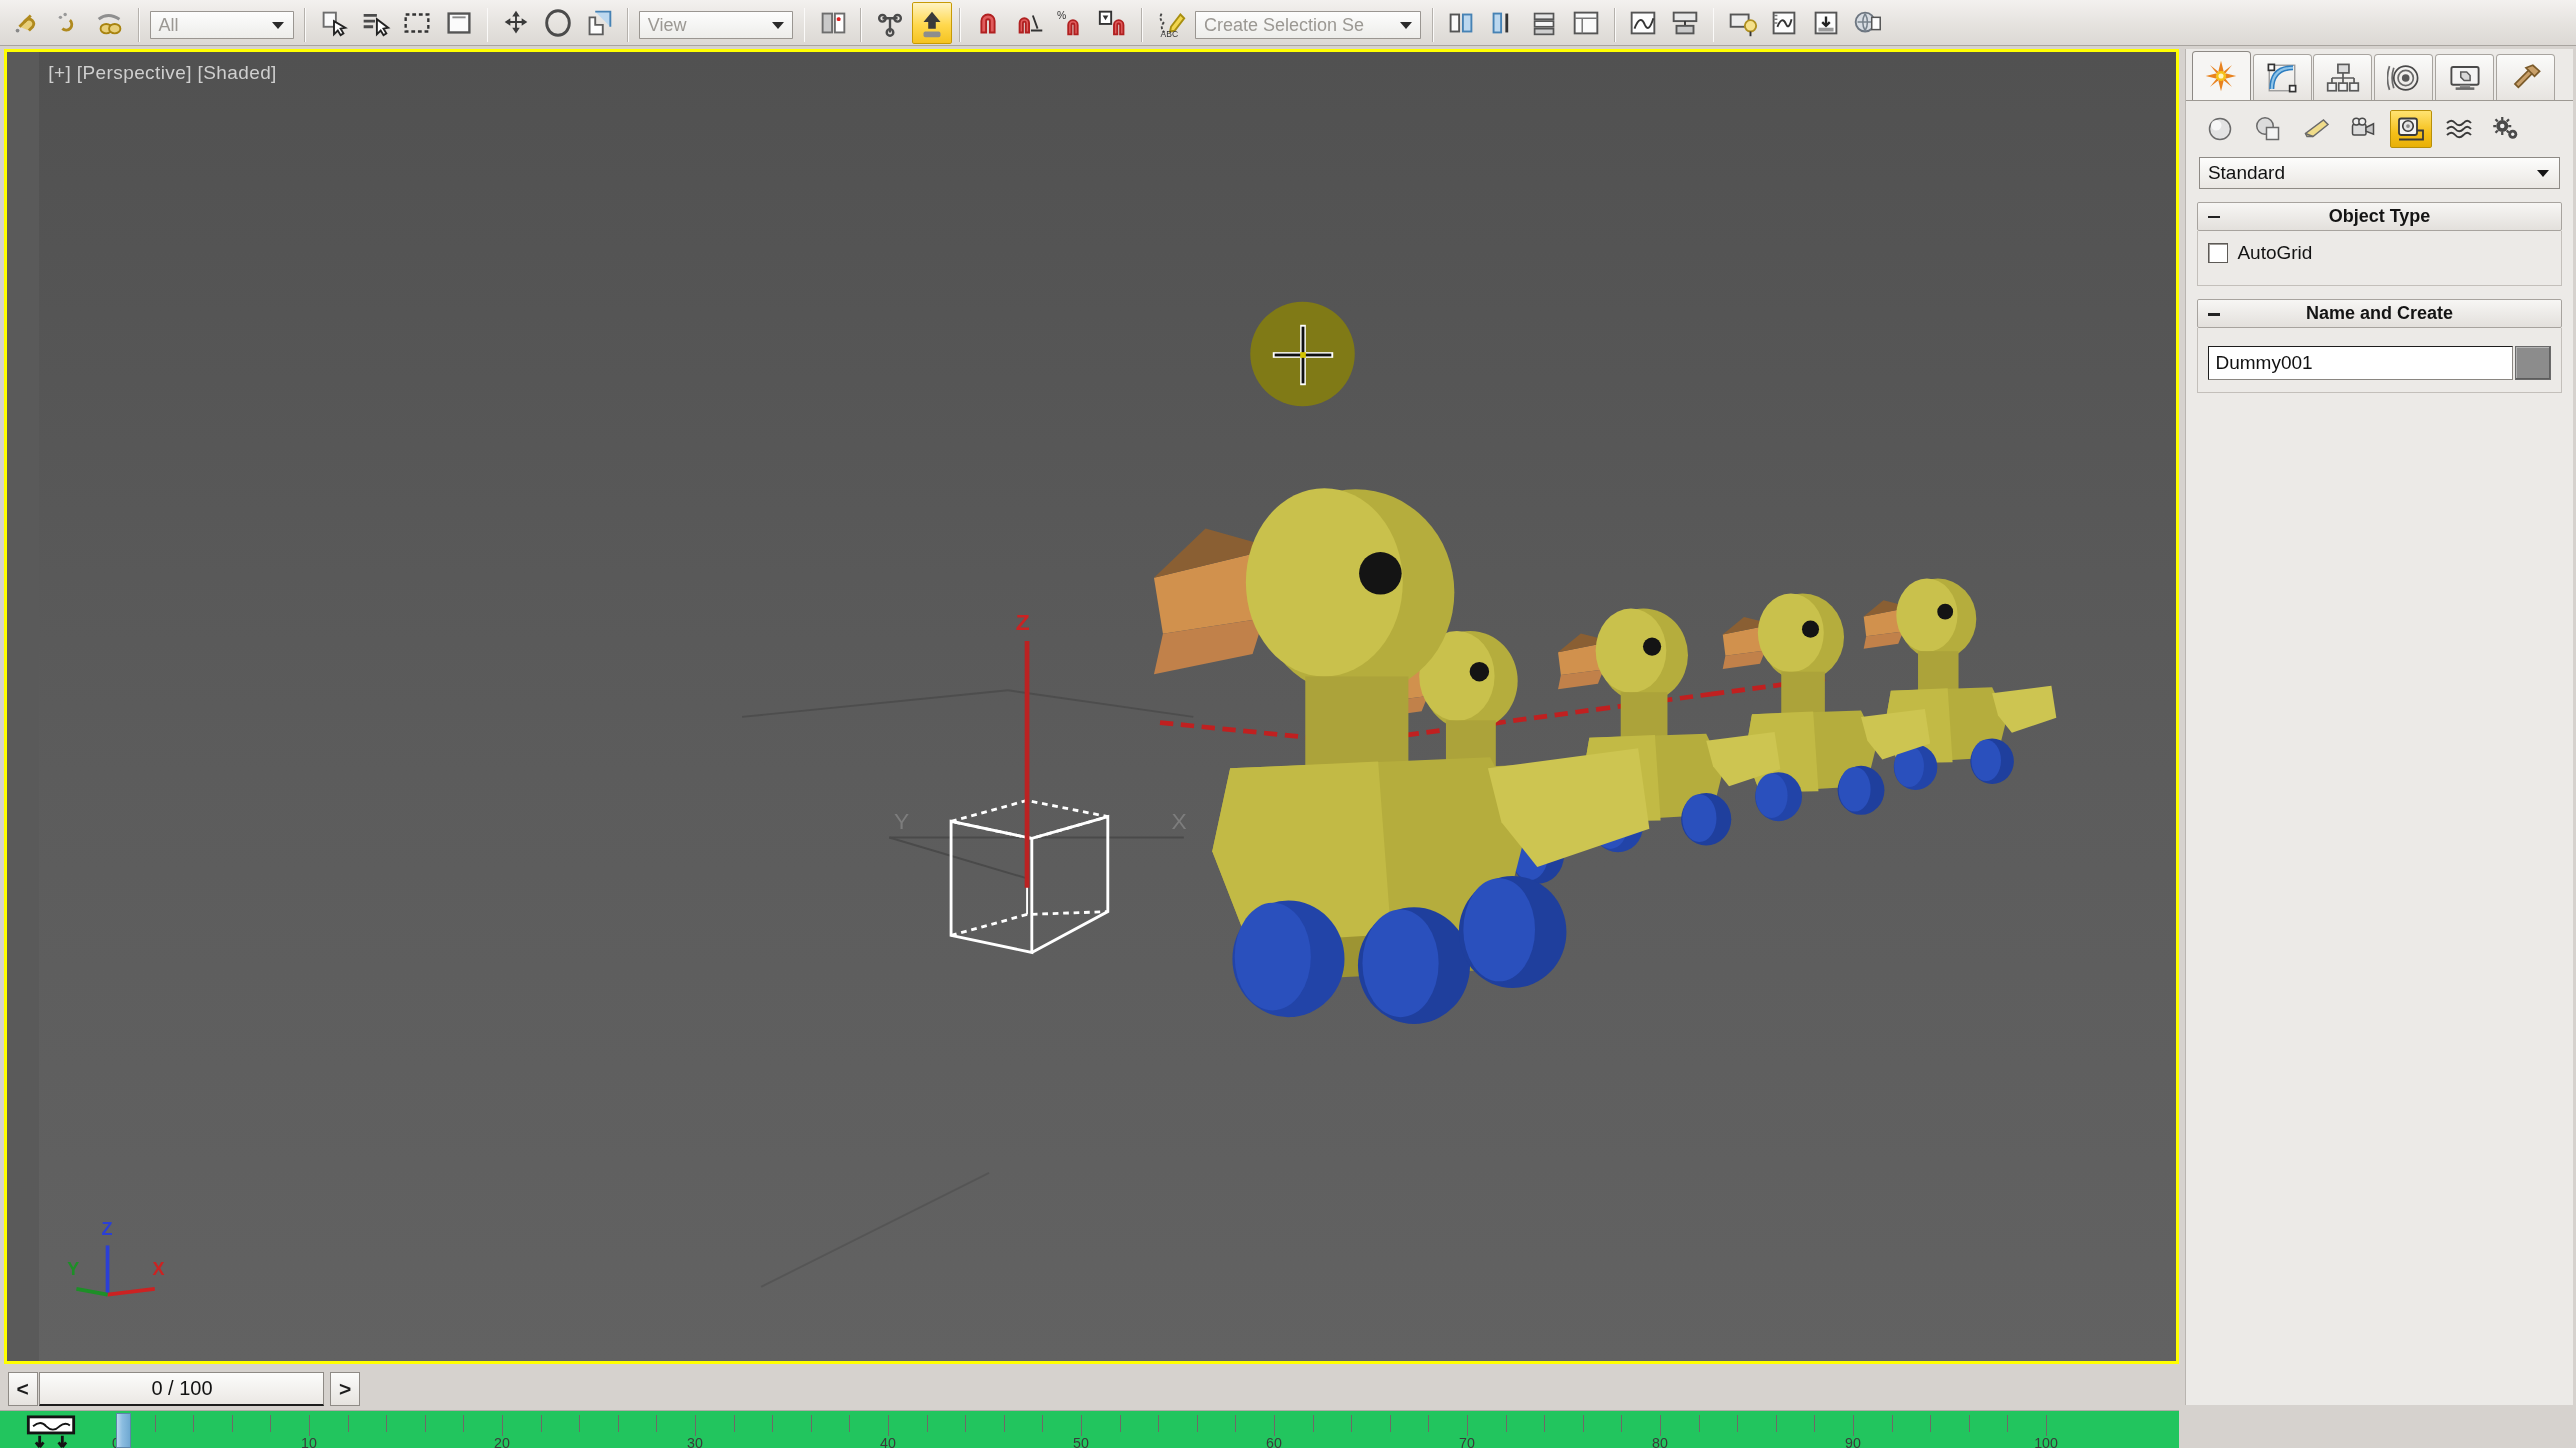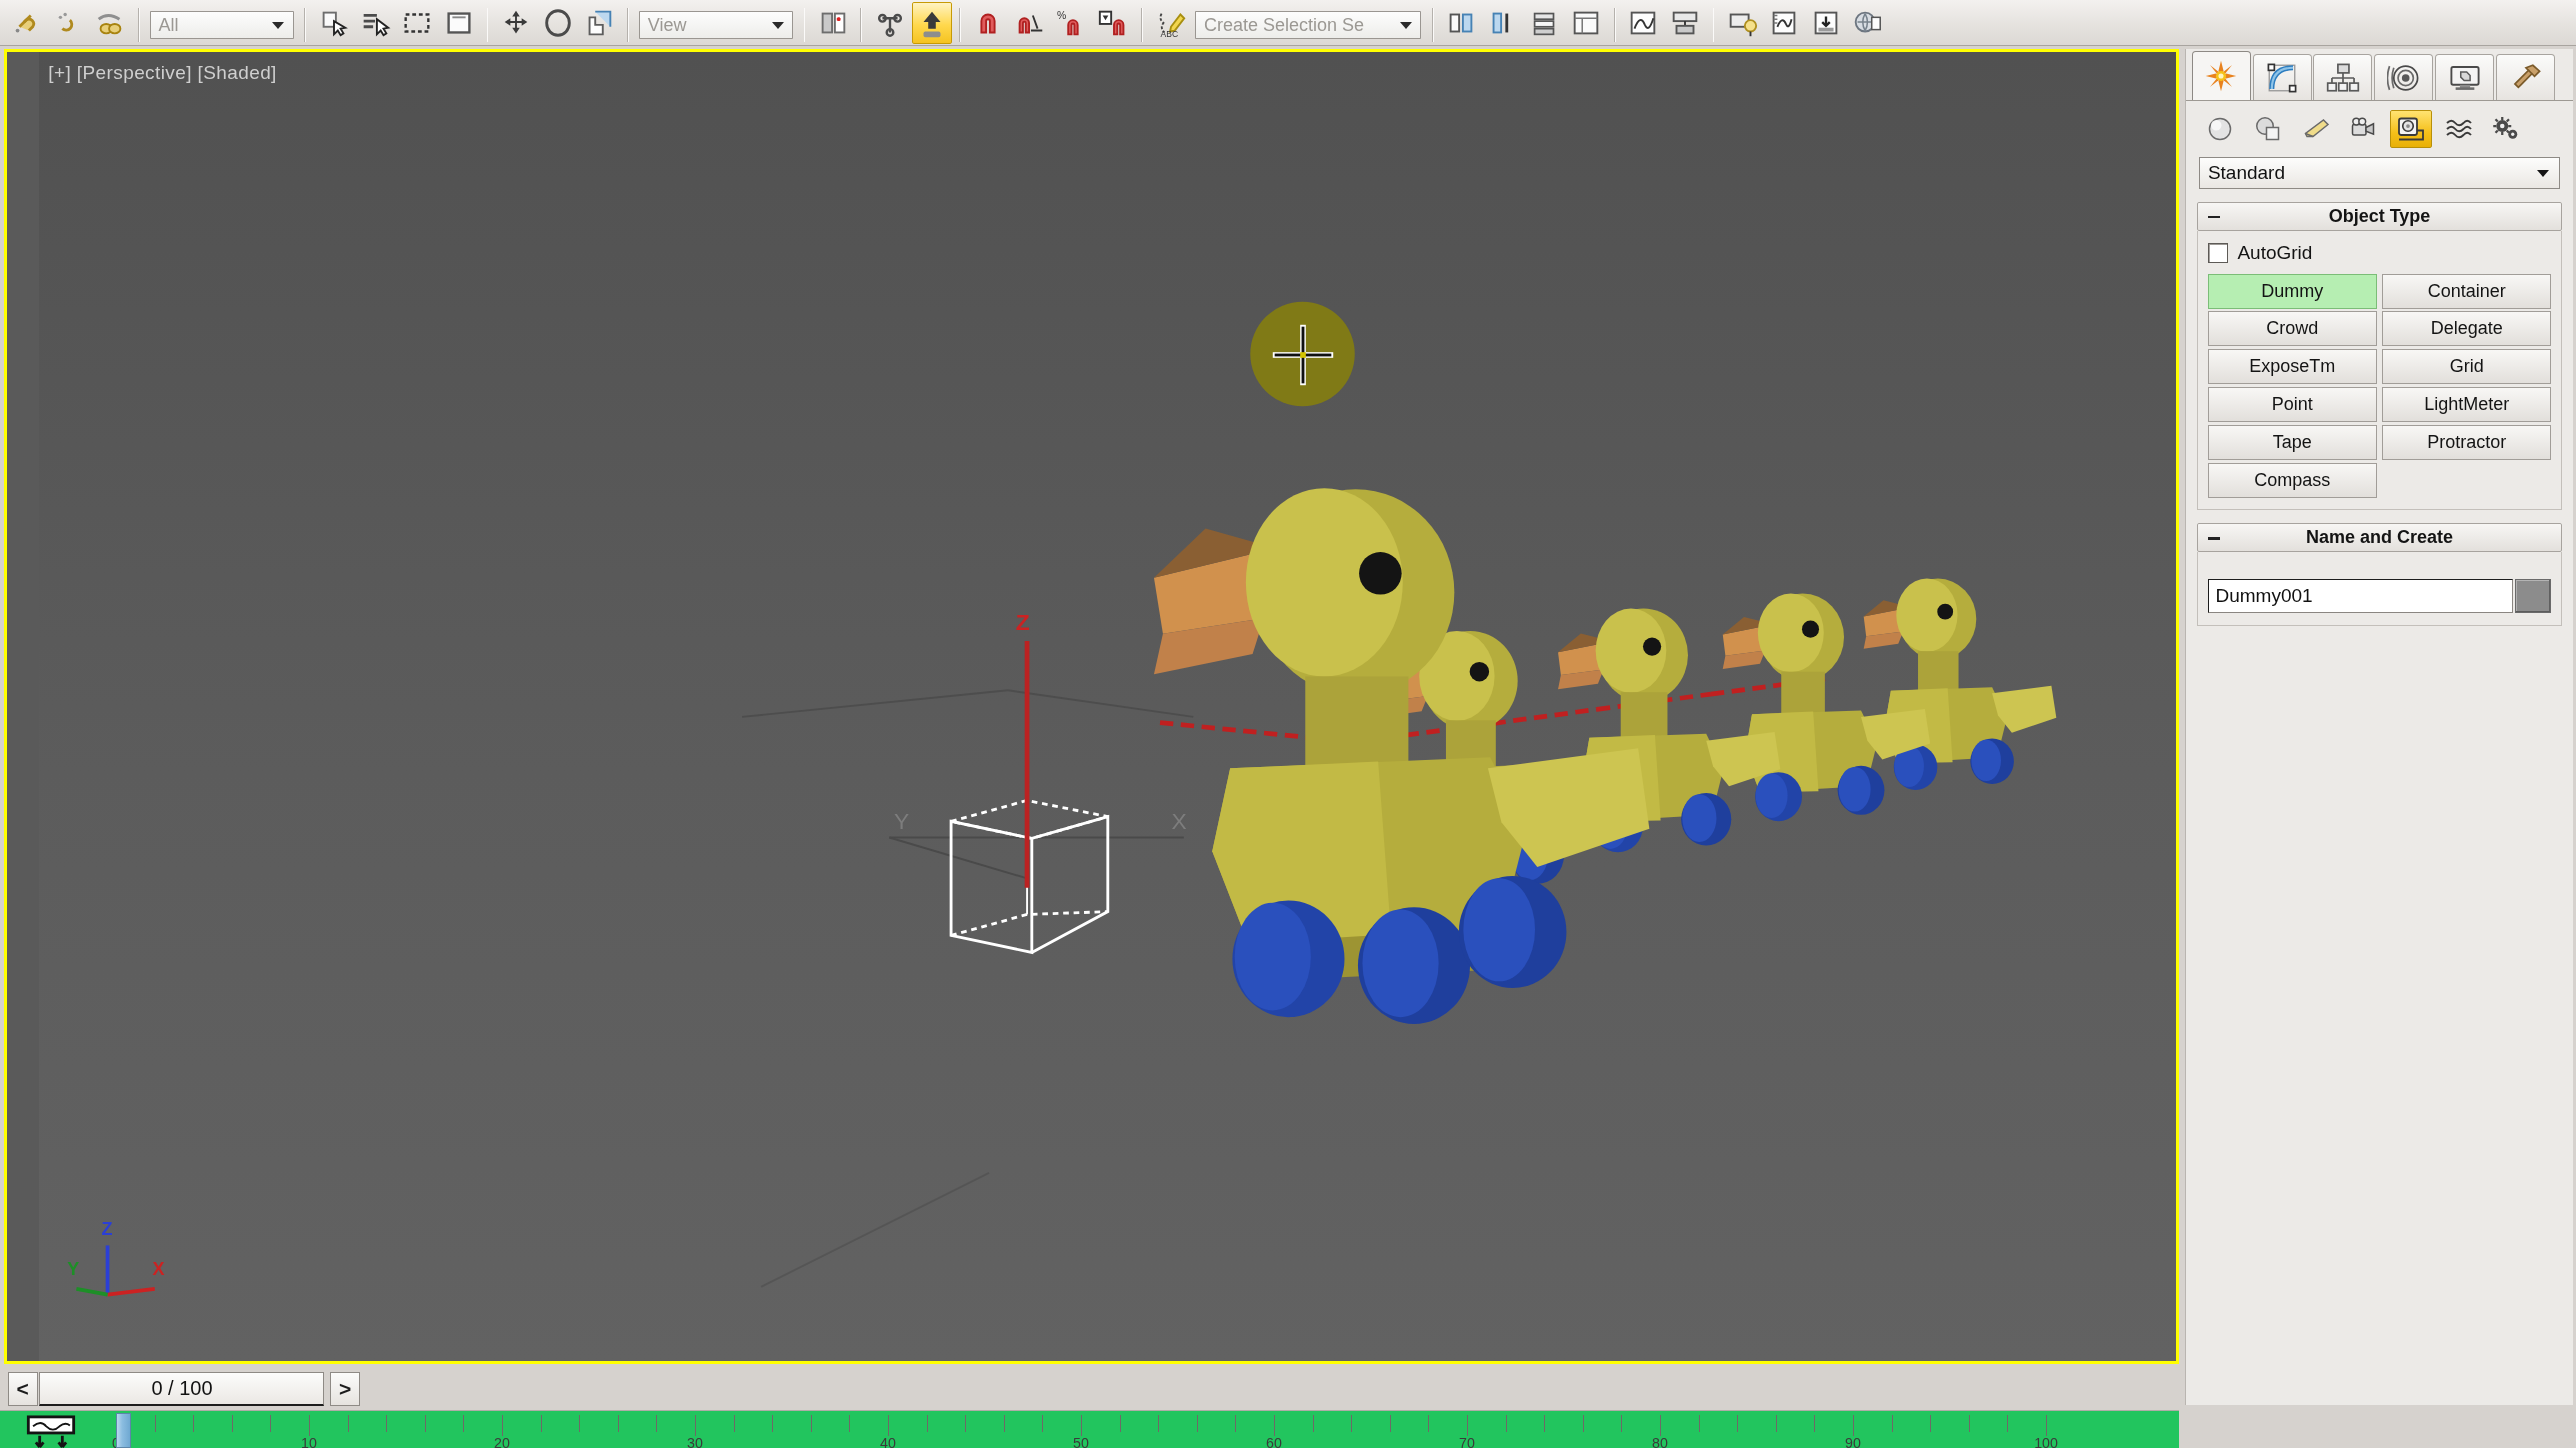--- a/index.html
+++ b/index.html
@@ -260,21 +260,21 @@
     display: flex; align-items: center; justify-content: center;
     font-size: 18px; color: #141414;
     box-sizing: border-box;
   }
   .obj-btn.selected {
     background: #b6eeb2;
     border: 0.9px solid #7bbd77;
   }
   .obj-btn.span-left { grid-column: 1 / 2; }
 
-  .name-row { display: flex; align-items: center; gap: 2px; margin-top: 20px; }
+  .name-row { display: flex; align-items: center; gap: 2px; margin-top: 11px; }
   .name-input {
     flex: 1; height: 34px;
     background: #fff;
     border: 0.9px solid #8a8681;
     border-top: 1.9px solid #1d1d1d;
     border-left: 1.9px solid #1d1d1d;
     display: flex; align-items: center;
     padding-left: 6.6px;
     font-size: 19px; color: #111;
     box-sizing: border-box;
@@ -894,33 +894,20 @@
     <div class="rollout">
       <div class="rollout-head">
         <span class="minus"></span>
         <span class="title">Object Type</span>
       </div>
       <div class="rollout-body">
         <div class="autogrid-row">
           <span class="chk"></span>
           <span class="lbl">AutoGrid</span>
         </div>
-        <div class="btn-grid" id="object-type-buttons">
-            <div class="obj-btn selected">Dummy</div>
-            <div class="obj-btn">Container</div>
-            <div class="obj-btn">Crowd</div>
-            <div class="obj-btn">Delegate</div>
-            <div class="obj-btn">ExposeTm</div>
-            <div class="obj-btn">Grid</div>
-            <div class="obj-btn">Point</div>
-            <div class="obj-btn">LightMeter</div>
-            <div class="obj-btn">Tape</div>
-            <div class="obj-btn">Protractor</div>
-            <div class="obj-btn span-left">Compass</div>
-          </div>
       </div>
     </div>
 
     <div class="rollout">
       <div class="rollout-head">
         <span class="minus"></span>
         <span class="title">Name and Create</span>
       </div>
       <div class="rollout-body">
         <div class="name-row">

